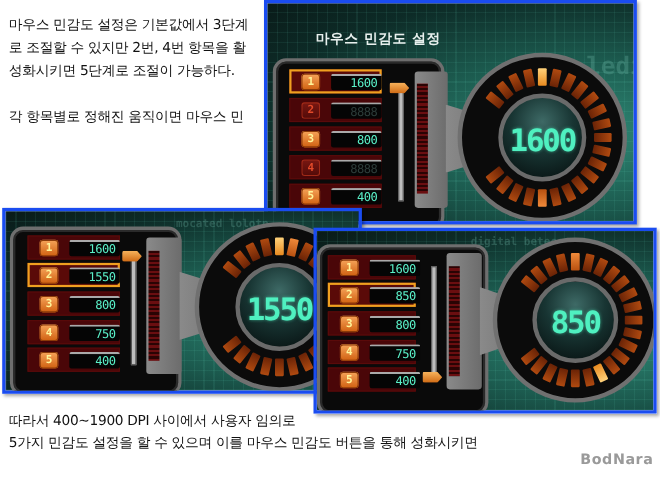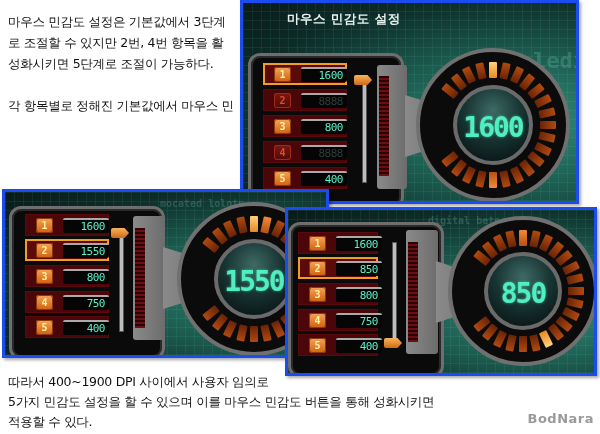--- a/index.html
+++ b/index.html
@@ -39,25 +39,25 @@
   .logo{position:absolute;right:6px;bottom:8px;font-family:"DejaVu Sans",sans-serif;font-weight:bold;font-size:13px;color:#9a9a9a;letter-spacing:0.5px;}
 </style>
 </head>
 <body>
 
 <div class="para" style="left:8px;top:11px;">
   <div>마우스 민감도 설정은 기본값에서 3단계</div>
   <div>로 조절할 수 있지만 2번, 4번 항목을 활</div>
   <div>성화시키면 5단계로 조절이 가능하다.</div>
   <div style="height:21px;"></div>
-  <div>각 항목별로 정해진 기본값에서 마우스 민</div>
+  <div>각 항목별로 정해진 움직이면 마우스 민</div>
 </div>
 
 <div class="panel" style="left:240px;top:0;width:339px;height:204px;">
-  <div class="panel-title" style="left:44px;top:8px;text-align:right;">마우스 민감도 설정</div>
+  <div class="panel-title" style="left:44px;top:24px;text-align:right;">마우스 민감도 설정</div>
   <div class="bg-text" style="left:290px;top:45px;font-size:22px;">ledi</div>
   <div class="frame" style="left:5px;top:50px;width:150px;height:150px;"></div>
   <div class="row active" style="left:20px;top:60px;width:84px;">
     <div class="num-btn">1</div>
     <div class="lcd">1600</div>
   </div>
   <div class="row" style="left:20px;top:86px;width:84px;">
     <div class="num-btn dim">2</div>
     <div class="lcd off">8888</div>
   </div>
@@ -221,16 +221,15 @@
       <div class="seg warm" style="left: 67px; top: 10px; transform: rotate(0deg);"></div>
     <div class="dial-inner" style="left:32px;top:32px;width:78px;height:78px;">
       <div class="dial-value" style="top:21px;font-size:28px;">850</div>
     </div>
   </div>
 </div>
 
 <div class="para" style="left:8px;top:372px;line-height:20px;">
   <div>따라서 400~1900 DPI 사이에서 사용자 임의로</div>
   <div>5가지 민감도 설정을 할 수 있으며 이를 마우스 민감도 버튼을 통해 성화시키면</div>
-  <div>적용할 수 있다.</div>
 </div>
 
 <div class="logo">BodNara</div>
 
 </body></html>

